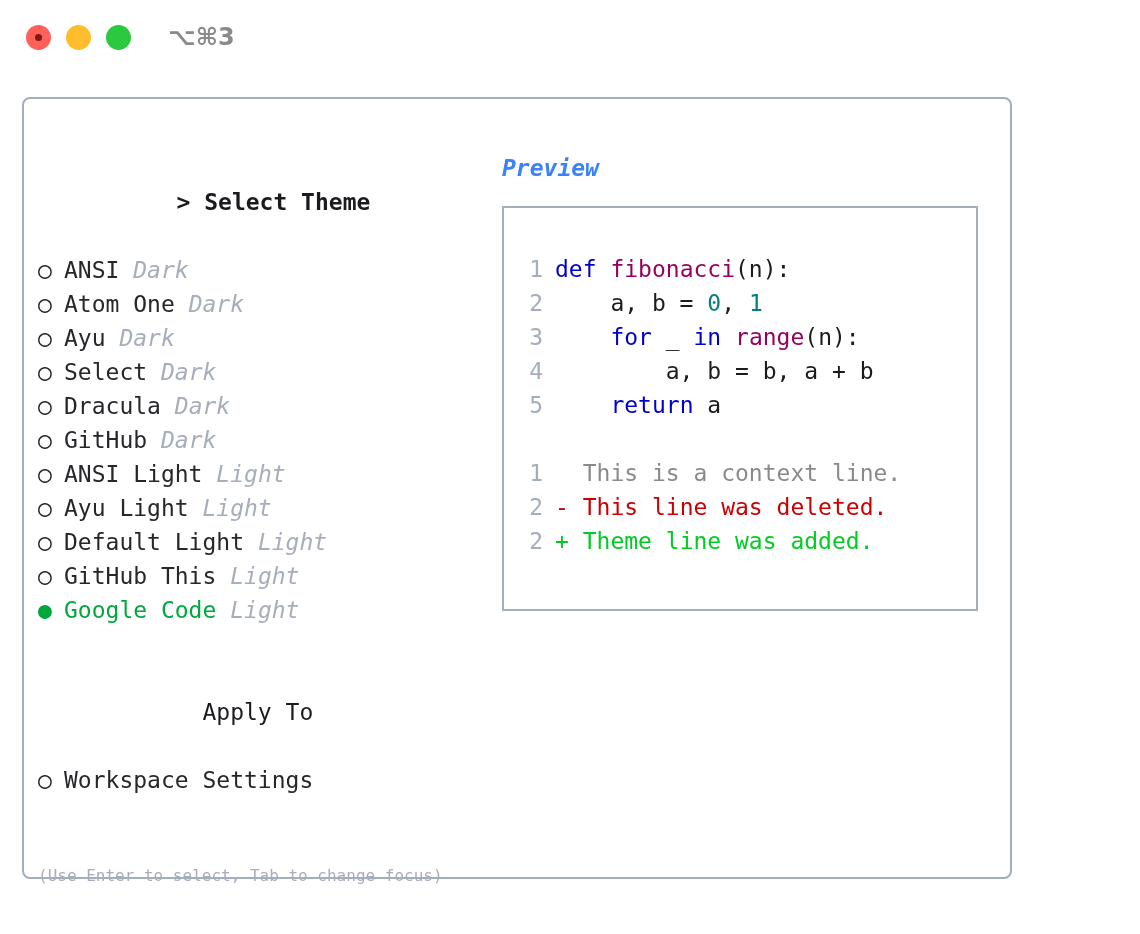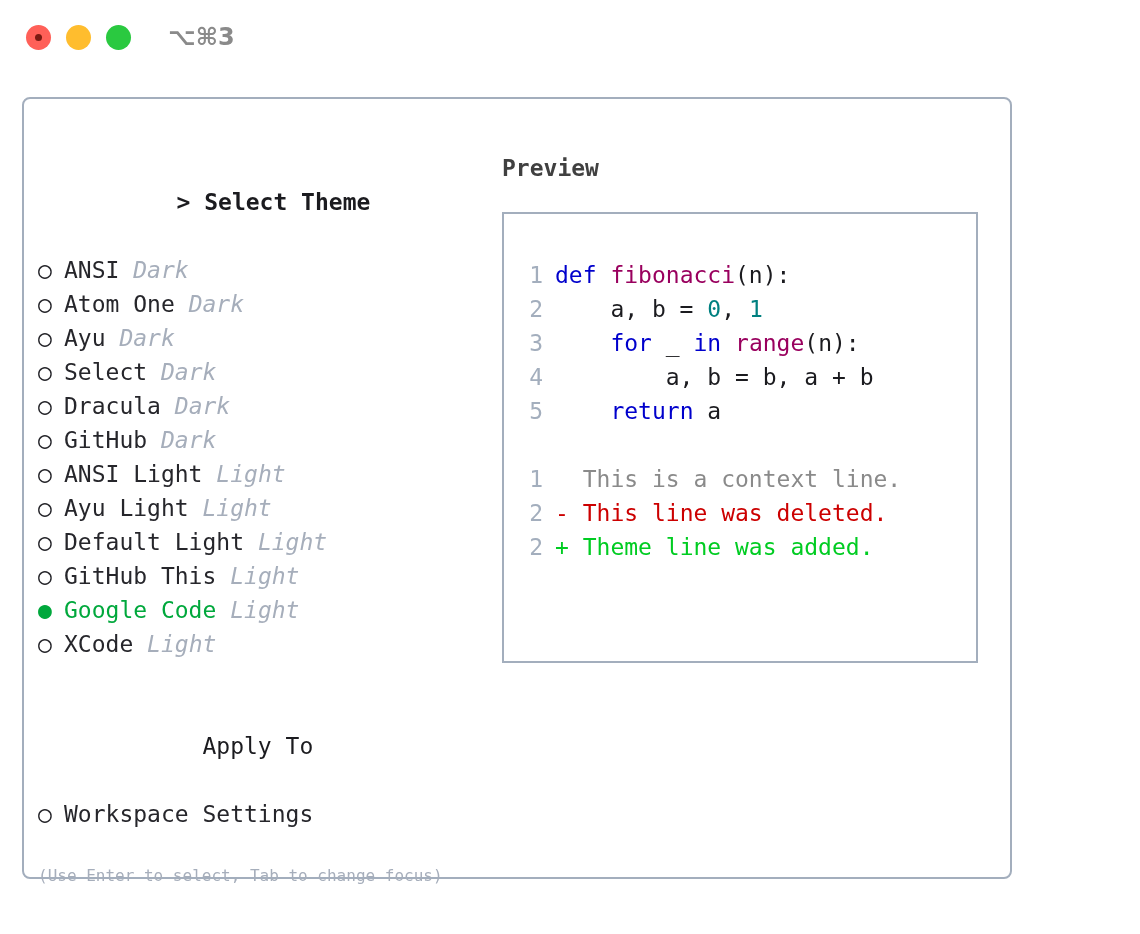--- a/index.html
+++ b/index.html
@@ -136,26 +136,27 @@
   #right-col {
     position: absolute;
     left: 478px;
     top: 52px;
     width: 490px;
   }
   #preview-title {
     font-size: 23px;
     line-height: 34px;
     font-weight: 700;
-    color: #404040;
+    color: #3b82f6;
+    font-style: italic;
   }
   #preview-box {
-    margin-top: 27px;
+    margin-top: 21px;
     width: 476px;
-    height: 451px;
+    height: 405px;
     border: 2px solid #a3aebd;
     box-sizing: border-box;
     background: #ffffff;
     position: relative;
   }
   #code {
     position: absolute;
     left: 11px;
     top: 44px;
     right: 8px;
@@ -211,21 +212,20 @@
             <div class="opt-row"><span class="marker">○</span><span class="opt-label">Atom One</span><span> </span><span class="opt-tag">Dark</span></div>
             <div class="opt-row"><span class="marker">○</span><span class="opt-label">Ayu</span><span> </span><span class="opt-tag">Dark</span></div>
             <div class="opt-row"><span class="marker">○</span><span class="opt-label">Select</span><span> </span><span class="opt-tag">Dark</span></div>
             <div class="opt-row"><span class="marker">○</span><span class="opt-label">Dracula</span><span> </span><span class="opt-tag">Dark</span></div>
             <div class="opt-row"><span class="marker">○</span><span class="opt-label">GitHub</span><span> </span><span class="opt-tag">Dark</span></div>
             <div class="opt-row"><span class="marker">○</span><span class="opt-label">ANSI Light</span><span> </span><span class="opt-tag">Light</span></div>
             <div class="opt-row"><span class="marker">○</span><span class="opt-label">Ayu Light</span><span> </span><span class="opt-tag">Light</span></div>
             <div class="opt-row"><span class="marker">○</span><span class="opt-label">Default Light</span><span> </span><span class="opt-tag">Light</span></div>
             <div class="opt-row"><span class="marker">○</span><span class="opt-label">GitHub This</span><span> </span><span class="opt-tag">Light</span></div>
             <div class="opt-row selected"><span class="marker">●</span><span class="opt-label">Google Code</span><span> </span><span class="opt-tag">Light</span></div>
-            <div class="opt-row"><span class="marker">○</span><span class="opt-label">XCode</span><span> </span><span class="opt-tag">Light</span></div>
           </div>
 
         <div class="spacer"></div>
 
         <div class="section-header">
           <span class="marker-pad" style="display:inline-block;width:26px"></span><span>Apply To</span>
         </div>
 
         <div id="apply-list">
             <div class="opt-row"><span class="marker">○</span><span class="opt-label">Workspace Settings</span></div>

